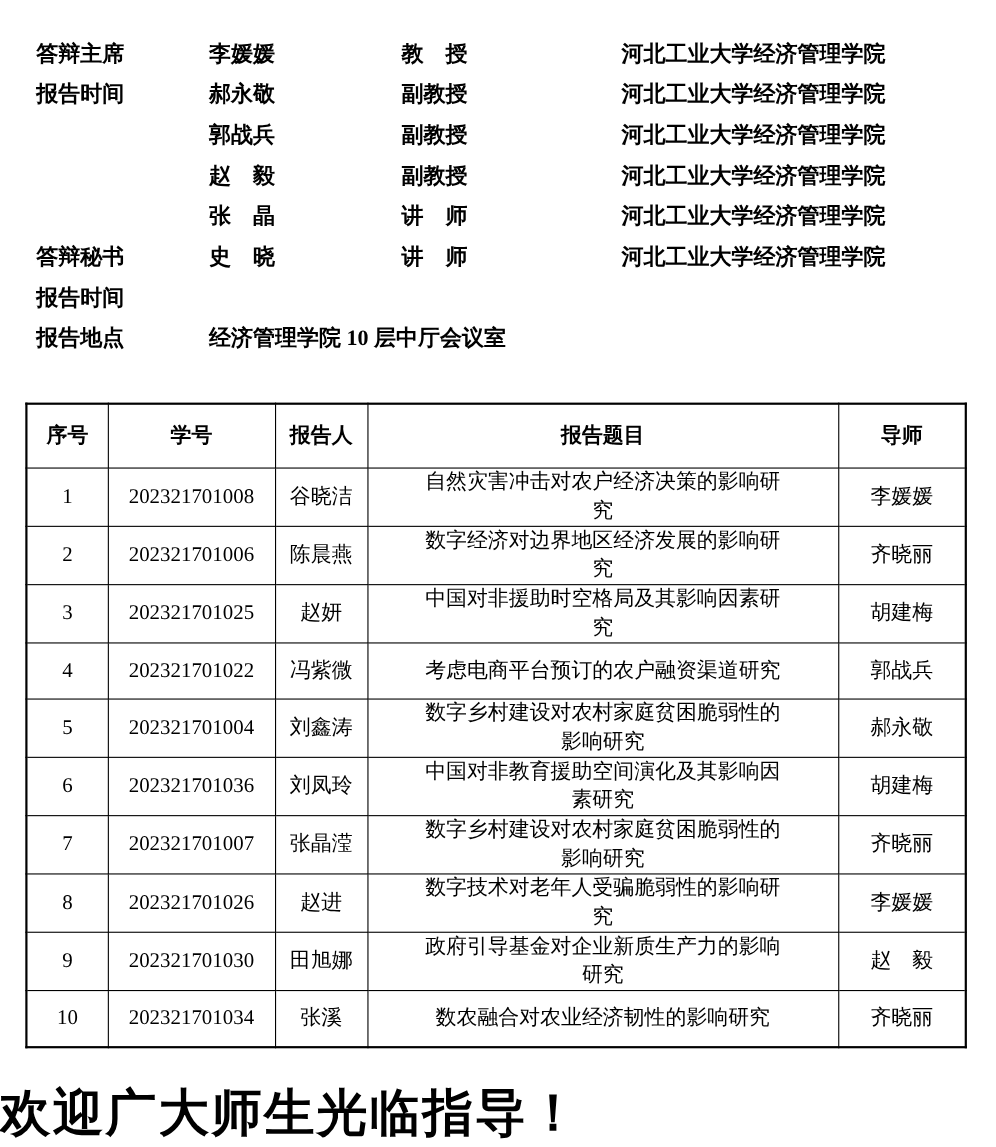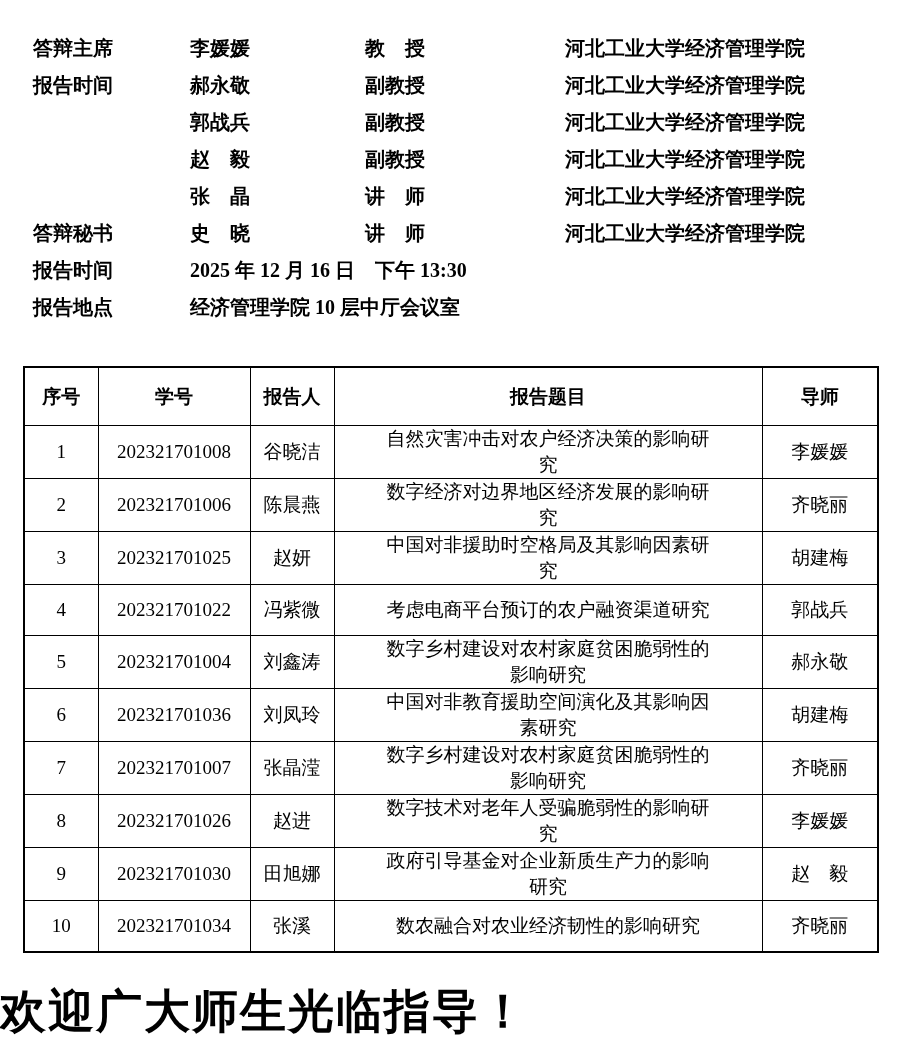--- a/index.html
+++ b/index.html
@@ -115,21 +115,20 @@
     <span class="info-org">河北工业大学经济管理学院</span>
   </div>
   <div class="info-row">
     <span class="info-label">答辩秘书</span>
     <span class="info-name">史　晓</span>
     <span class="info-title">讲　师</span>
     <span class="info-org">河北工业大学经济管理学院</span>
   </div>
   <div class="info-row">
     <span class="info-label">报告时间</span>
-    <span class="info-value">2025 年 12 月 16 日　下午 13:30</span>
   </div>
   <div class="info-row">
     <span class="info-label">报告地点</span>
     <span class="info-value">经济管理学院 10 层中厅会议室</span>
   </div>
 </div>
 
 <table class="schedule">
   <colgroup>
     <col class="c-no">

